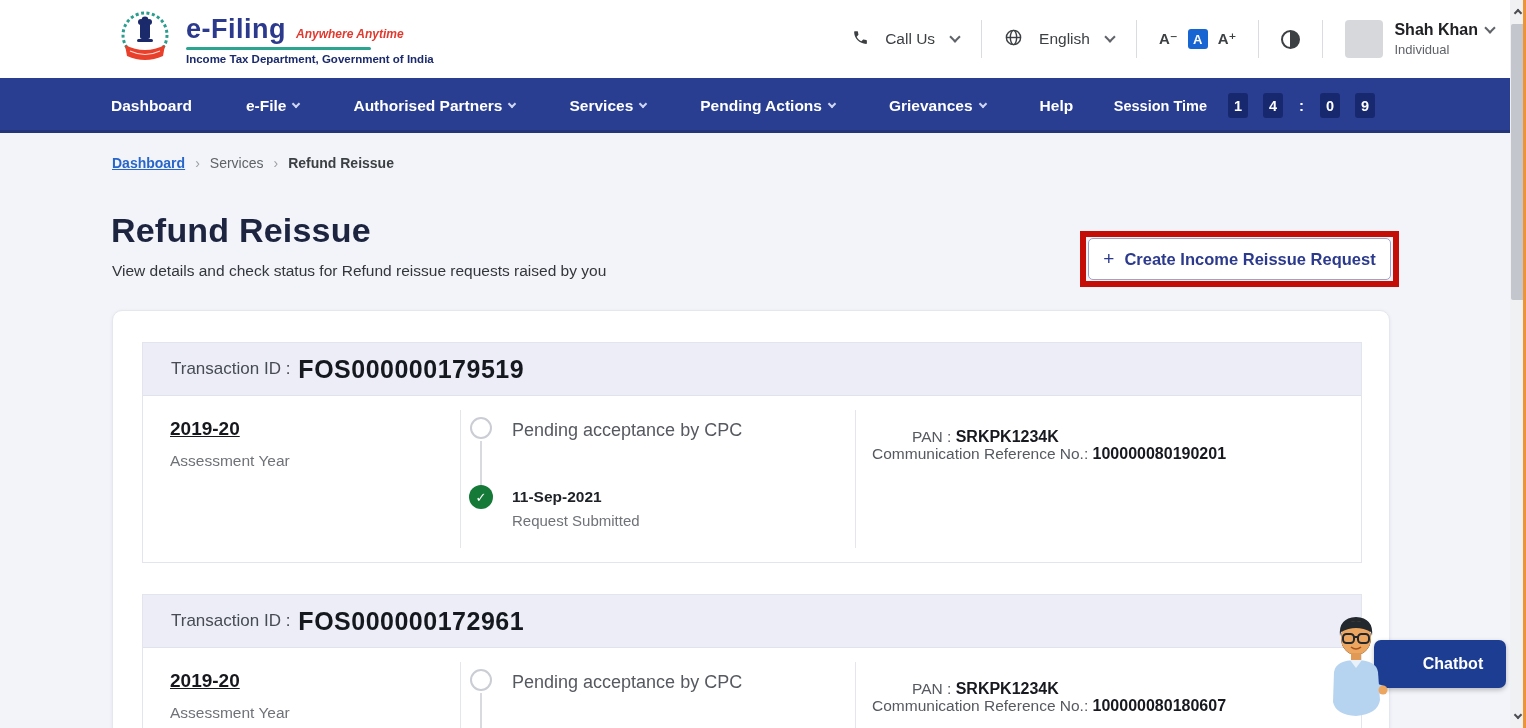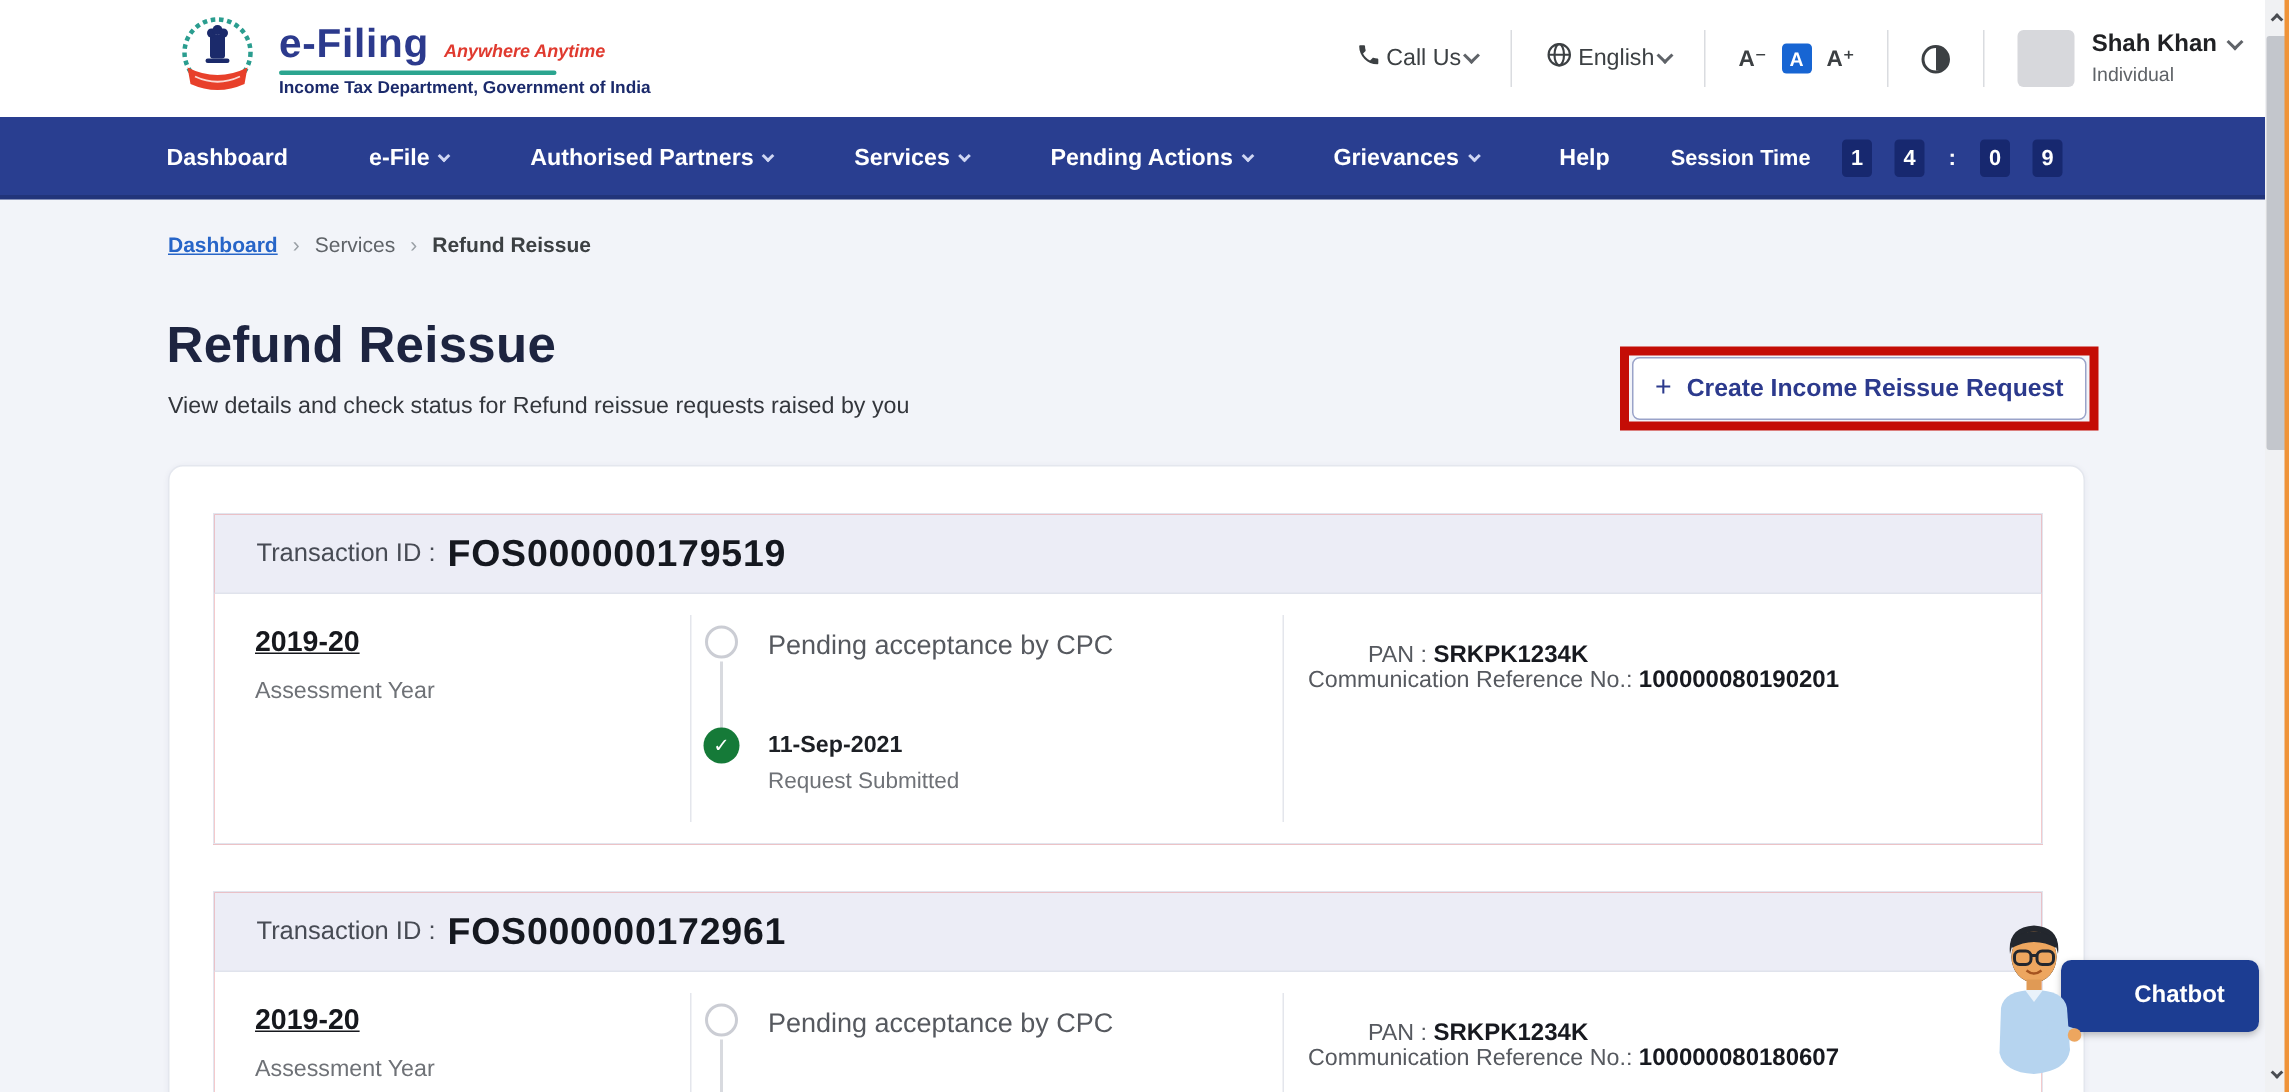--- a/index.html
+++ b/index.html
@@ -11,21 +11,21 @@
   
   .topbar { position:absolute; left:0; top:0; width:1510px; height:78px; background:#fff; z-index:5; }
   .logo { position:absolute; left:118px; top:9px; display:flex; align-items:center; }
   .logo-text { margin-left:14px; }
   .logo-line1 { display:flex; align-items:baseline; }
   .brand { font-size:27px; font-weight:bold; color:var(--brand-indigo,#2c3a8d); letter-spacing:.5px;}
   .tagline { font-size:12px; font-style:italic; color:var(--logo-red,#e03a2f); margin-left:10px; font-weight:bold;}
   .logo-rule { height:3px; background:var(--logo-teal,#2ba58f); margin:2px 0 3px 0; width:185px; border-radius:2px;}
   .dept { font-size:11.5px; font-weight:bold; color:#1b2a6b; }
   .top-right { position:absolute; right:16px; top:0; height:78px; display:flex; align-items:center; }
-  .tr-item { display:flex; align-items:center; gap:3px; font-size:15.5px; color:#3c4043; }
+  .tr-item { display:flex; align-items:center; gap:16px; font-size:15.5px; color:#3c4043; }
   .vdiv { width:1px; height:38px; background:#dadce0; margin:0 22px; }
   .chev { width:8px; height:8px; border-right:2px solid #5f6368; border-bottom:2px solid #5f6368;
           transform:rotate(45deg); margin-top:-4px; display:inline-block; }
   .fontsize { display:flex; align-items:center; gap:10px; }
   .fbtn { font-size:15px; font-weight:bold; color:#3c4043; cursor:pointer; }
   .fbtn.active { background:var(--active-font-blue,#1765d3); color:#fff; width:20px; height:20px;
                  border-radius:3px; display:flex; align-items:center; justify-content:center; font-size:13px; }
   .contrast { width:19px; height:19px; border-radius:50%; border:2px solid #3c4043;
               background:linear-gradient(to right, #fff 50%, #3c4043 50%); }
   .avatar { width:38px; height:38px; background:#d7d8dc; border-radius:4px; margin-right:11px;}
@@ -59,21 +59,21 @@
   .annotation-box { position:absolute; left:1080px; top:98px; width:319px; height:56px;
                     border:6px solid var(--annotation-red,#c40d06); background:transparent; z-index:4;}
   .create-btn { position:absolute; left:1088px; top:105px; width:303px; height:42px; background:#fff;
                 border:1.5px solid #9aa3c9; border-radius:5px; display:flex; align-items:center;
                 justify-content:center; gap:10px; color:var(--brand-indigo,#2c3a8d);
                 font-size:16.5px; font-weight:bold; cursor:pointer; z-index:5;}
   .plus { font-size:19px; font-weight:normal; }
   
   .panel { position:absolute; left:112px; top:177px; width:1278px; height:640px; background:#fff;
            border:1px solid #e4e7ee; border-radius:10px 10px 0 0; box-shadow:0 1px 4px rgba(30,40,90,.06);}
-  .txn { position:absolute; left:29px; width:1220px; border:1px solid #e2e5ee; background:#ef4444;}
+  .txn { position:absolute; left:29px; width:1220px; border:1px solid #e2e5ee; background:#eab308;}
   .txn1 { top:31px; }
   .txn2 { top:283px; }
   .txn-head { height:53px; background:#ecedf6; border-bottom:1px solid #e0e3ec;
               display:flex; align-items:center; padding-left:28px; gap:8px;}
   .txn-label { font-size:17px; color:#474b54; }
   .txn-id { font-size:25px; font-weight:bold; color:#15181f; letter-spacing:.5px;}
   .txn-body { position:relative; height:166px; background:#fff;}
   .col-div { position:absolute; top:14px; bottom:14px; width:1px; background:#e4e6ec;}
   .div1 { left:317px; } .div2 { left:712px; }
   .ay { position:absolute; left:27px; top:22px; font-size:19px; font-weight:bold; color:#16181d;text-decoration:underline;}

